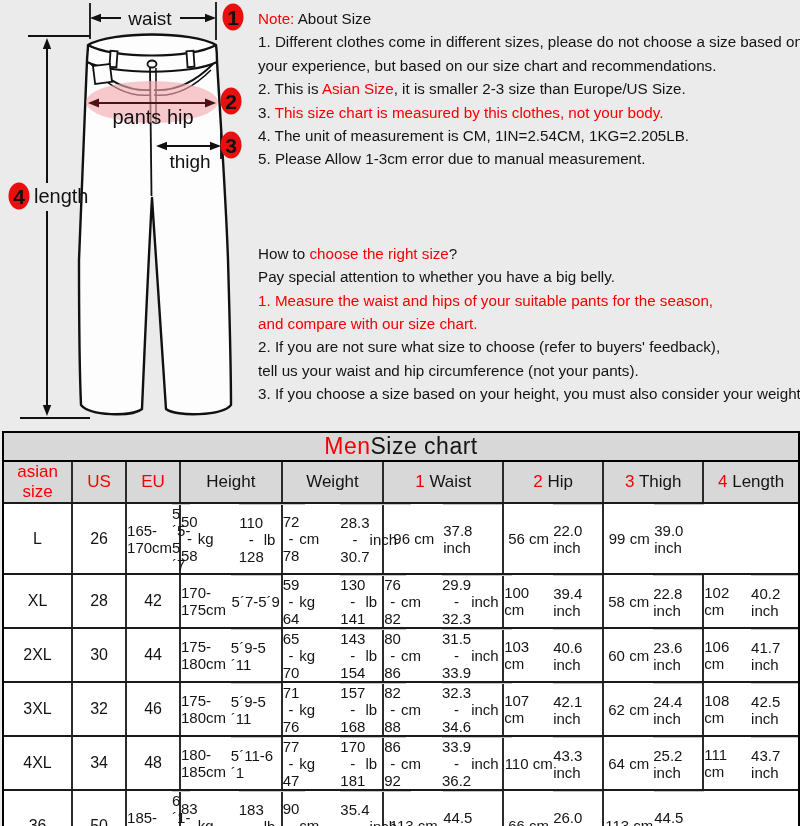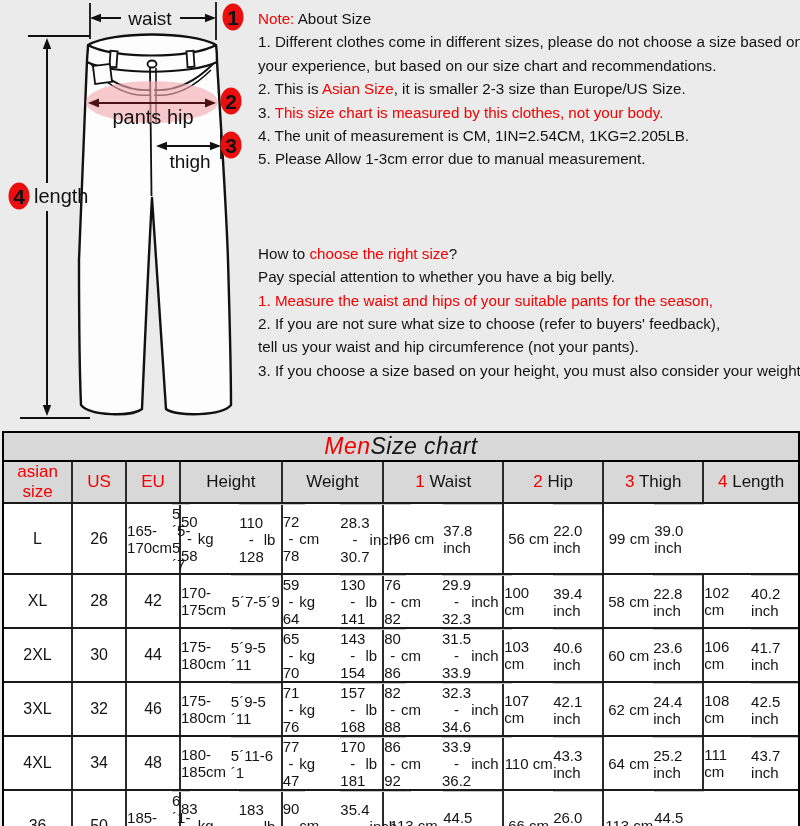--- a/index.html
+++ b/index.html
@@ -8,21 +8,21 @@
   .red{color:#f40000;}
   
   .notes{position:absolute;left:258px;top:7px;width:538px;font-size:15.2px;line-height:23.4px;}
   .notes .line{white-space:nowrap;}
   .notes-block2{margin-top:71px;}
   
   .size-table{position:absolute;left:2px;top:431px;width:794px;height:393px;
               border:2px solid #000;background:#fff;display:flex;flex-direction:column;}
   .title-bar{height:31px;background:#d8d8d8;border-bottom:2px solid #000;
              display:flex;align-items:flex-end;justify-content:center;
-             font-size:23px;letter-spacing:0.5px;font-style:italic;}
+             font-size:23px;letter-spacing:0.5px;}
   .header-row{height:46px;background:#d8d8d8;}
   .grid9{display:grid;grid-template-columns:8.7% 6.8% 6.8% 12.8% 12.8% 15.1% 12.6% 12.6% 11.8%;}
   .hcell{border-right:2px solid #2b2b2b;display:flex;flex-direction:column;
          align-items:center;justify-content:center;font-size:17px;line-height:20px;}
   .hcell:last-child{border-right:none;}
   .rows{flex:1;display:flex;flex-direction:column;}
   .trow{flex:1;border-top:2px solid #1a1a1a;}
   .cell{border-right:2px solid #2b2b2b;display:flex;align-items:center;justify-content:center;
         font-size:15px;}
   .cell:last-child{border-right:none;}
@@ -126,20 +126,21 @@
         <div class="line"><span>your experience, but based on our size chart and recommendations.</span></div>
         <div class="line"><span>2. This is </span><span class="red">Asian Size</span><span>, it is smaller 2-3 size than Europe/US Size.</span></div>
         <div class="line"><span>3. </span><span class="red">This size chart is measured by this clothes, not your body.</span></div>
         <div class="line"><span>4. The unit of measurement is CM, 1IN=2.54CM, 1KG=2.205LB.</span></div>
         <div class="line"><span>5. Please Allow 1-3cm error due to manual measurement.</span></div>
       </div>
     <div class="notes-block2">
         <div class="line"><span>How to </span><span class="red">choose the right size</span><span>?</span></div>
         <div class="line"><span>Pay special attention to whether you have a big belly.</span></div>
         <div class="line"><span class="red">1. Measure the waist and hips of your suitable pants for the season,</span></div>
+        <div class="line"><span class="red">and compare with our size chart.</span></div>
         <div class="line"><span>2. If you are not sure what size to choose (refer to buyers' feedback),</span></div>
         <div class="line"><span>tell us your waist and hip circumference (not your pants).</span></div>
         <div class="line"><span>3. If you choose a size based on your height, you must also consider your weight.</span></div>
       </div>
   </div>
 
   <div class="size-table">
     <div class="title-bar">
         <span class="red">Men</span>
         <span> Size chart</span>

